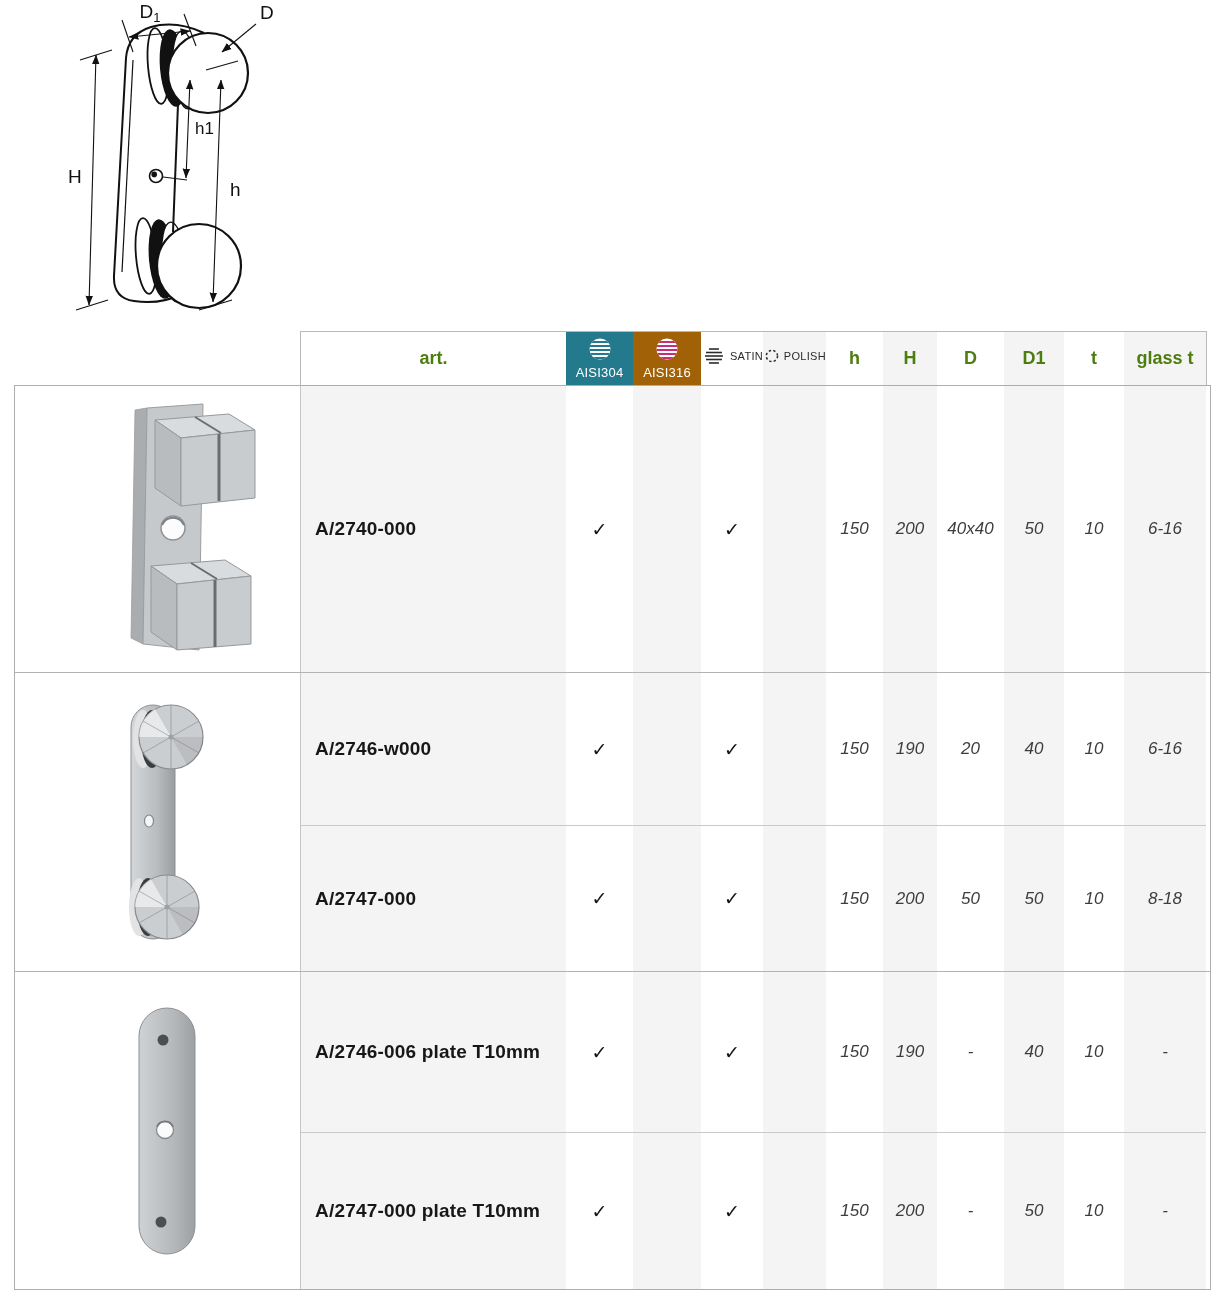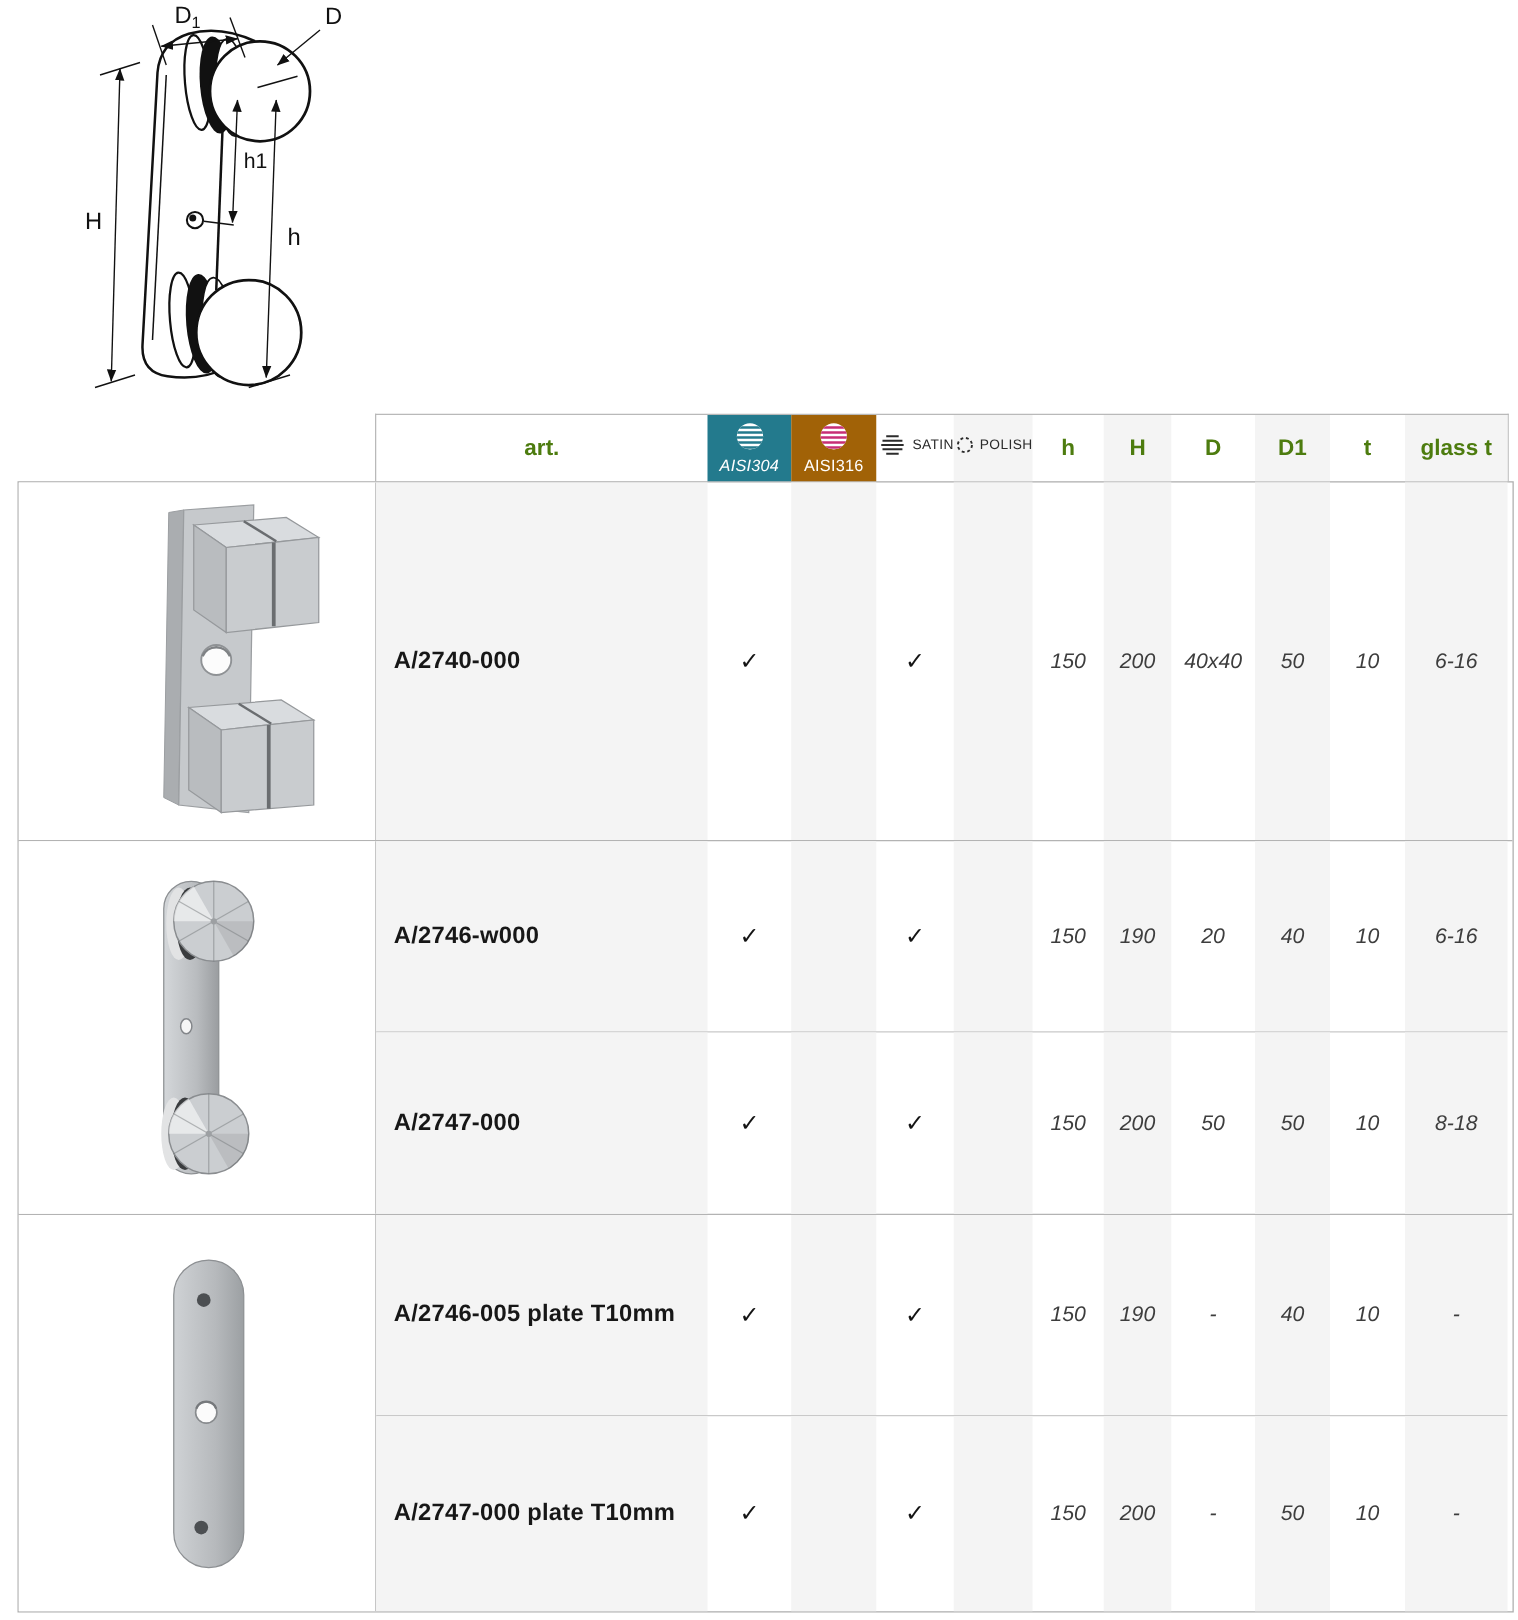--- a/index.html
+++ b/index.html
@@ -109,21 +109,21 @@
         <text x="174" y="196">h</text>
       </g>
     </svg>
   </div>
 
   <div class="table">
 
     <div class="thead">
       <div class="hc c-art hc-art">art.</div>
 
-      <div class="hc c-304 hc-mat" style="background: rgb(35, 122, 141); font-style: italic;">
+      <div class="hc c-304 hc-mat" style="background: rgb(35, 122, 141);">
         <svg class="mat-icon i304" width="26" height="26" viewBox="0 0 26 26">
           <defs>
               <clipPath id="cp304">
                 <circle cx="13" cy="13" r="10.5"></circle>
               </clipPath>
             </defs>
           <circle cx="13" cy="13" r="10.5" fill="#fff"></circle>
           <g clip-path="url(#cp304)">
             <line x1="0" y1="6" x2="26" y2="6"></line>
               <line x1="0" y1="10" x2="26" y2="10"></line>
@@ -308,21 +308,21 @@
             </defs>
             <rect x="96" y="22" width="56" height="246" rx="28" fill="url(#gradP3)" stroke="#8d9093" stroke-width="1"></rect>
             <circle cx="120" cy="54" r="5.5" fill="#4c4f52"></circle>
             <circle cx="122" cy="144" r="8.5" fill="#fbfbfb" stroke="#888b8e" stroke-width="1.3"></circle>
             <path d="M 114,141 A 8.5 8.5 0 0 1 130,141" stroke="#76797c" stroke-width="1.8" fill="none"></path>
             <circle cx="118" cy="236" r="5.5" fill="#4c4f52"></circle>
           </svg>
         </div>
         <div class="rows">
           <div class="row r4">
-            <div class="cell c-art s art-name">A/2746-005 plate T10mm</div>
+            <div class="cell c-art s art-name">A/2746-006 plate T10mm</div>
             <div class="cell c-304 check">✓</div>
             <div class="cell c-316 check s"></div>
             <div class="cell c-sat check">✓</div>
             <div class="cell c-pol check s"></div>
             <div class="cell c-h num">150</div>
             <div class="cell c-H num s">190</div>
             <div class="cell c-D num">-</div>
             <div class="cell c-D1 num s">40</div>
             <div class="cell c-t num">10</div>
             <div class="cell c-gt num s">-</div>

